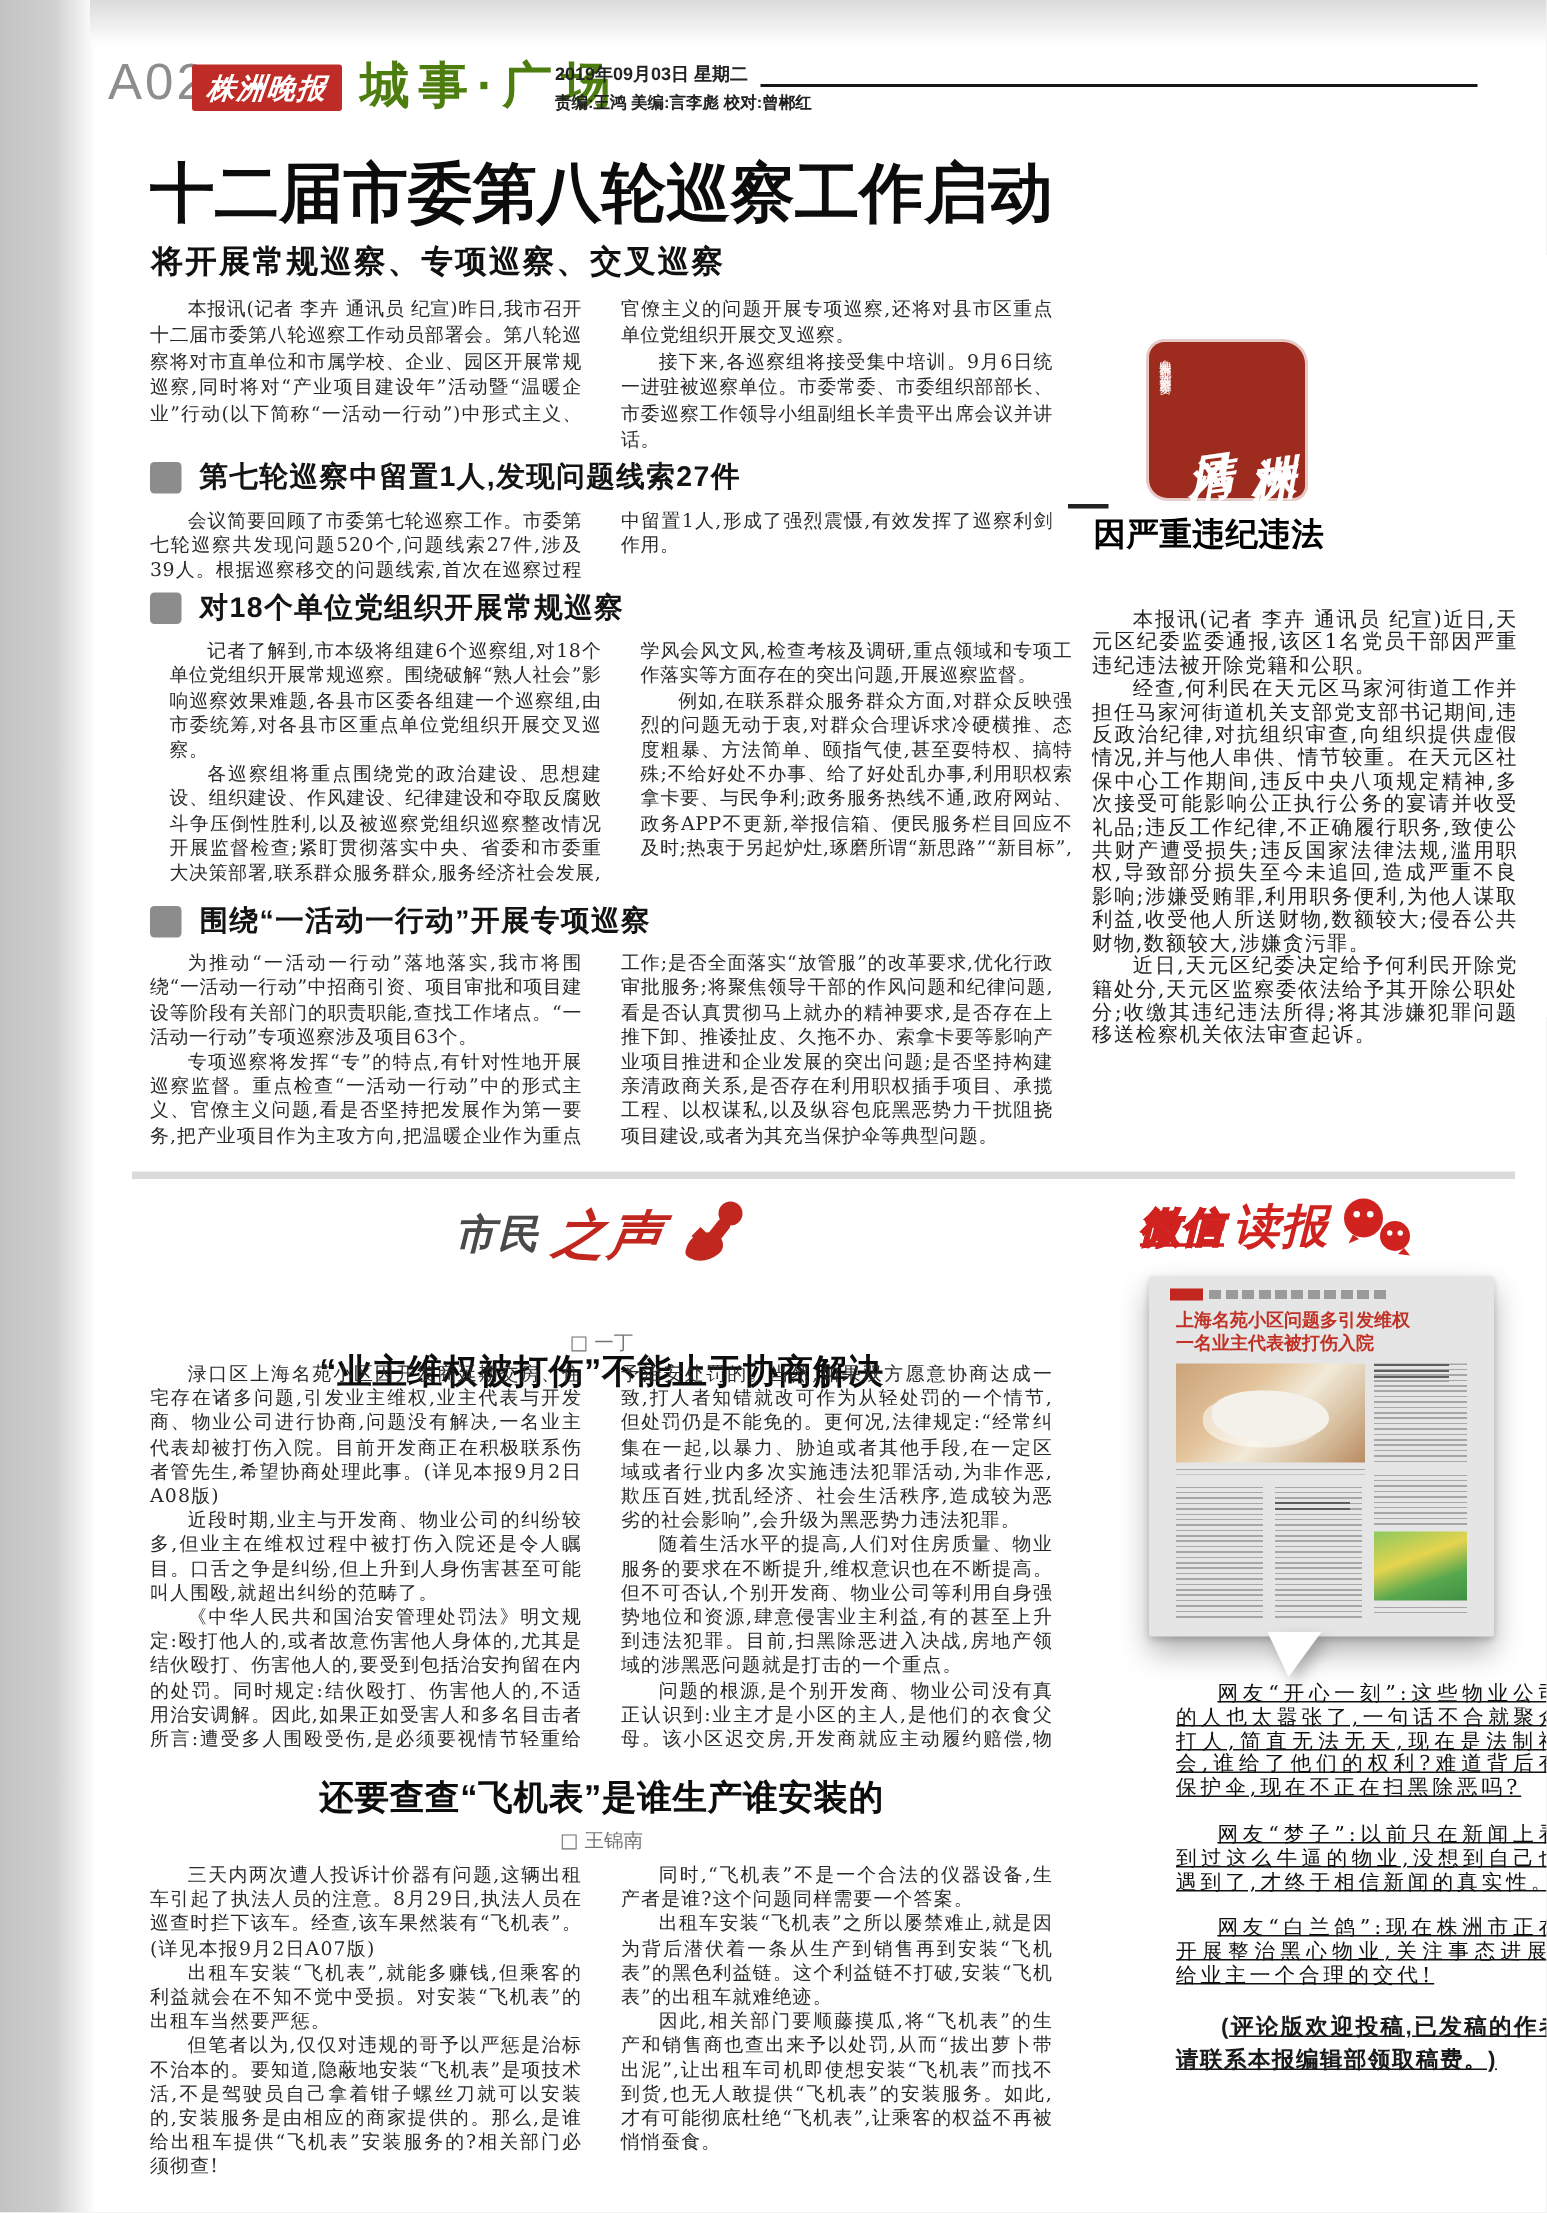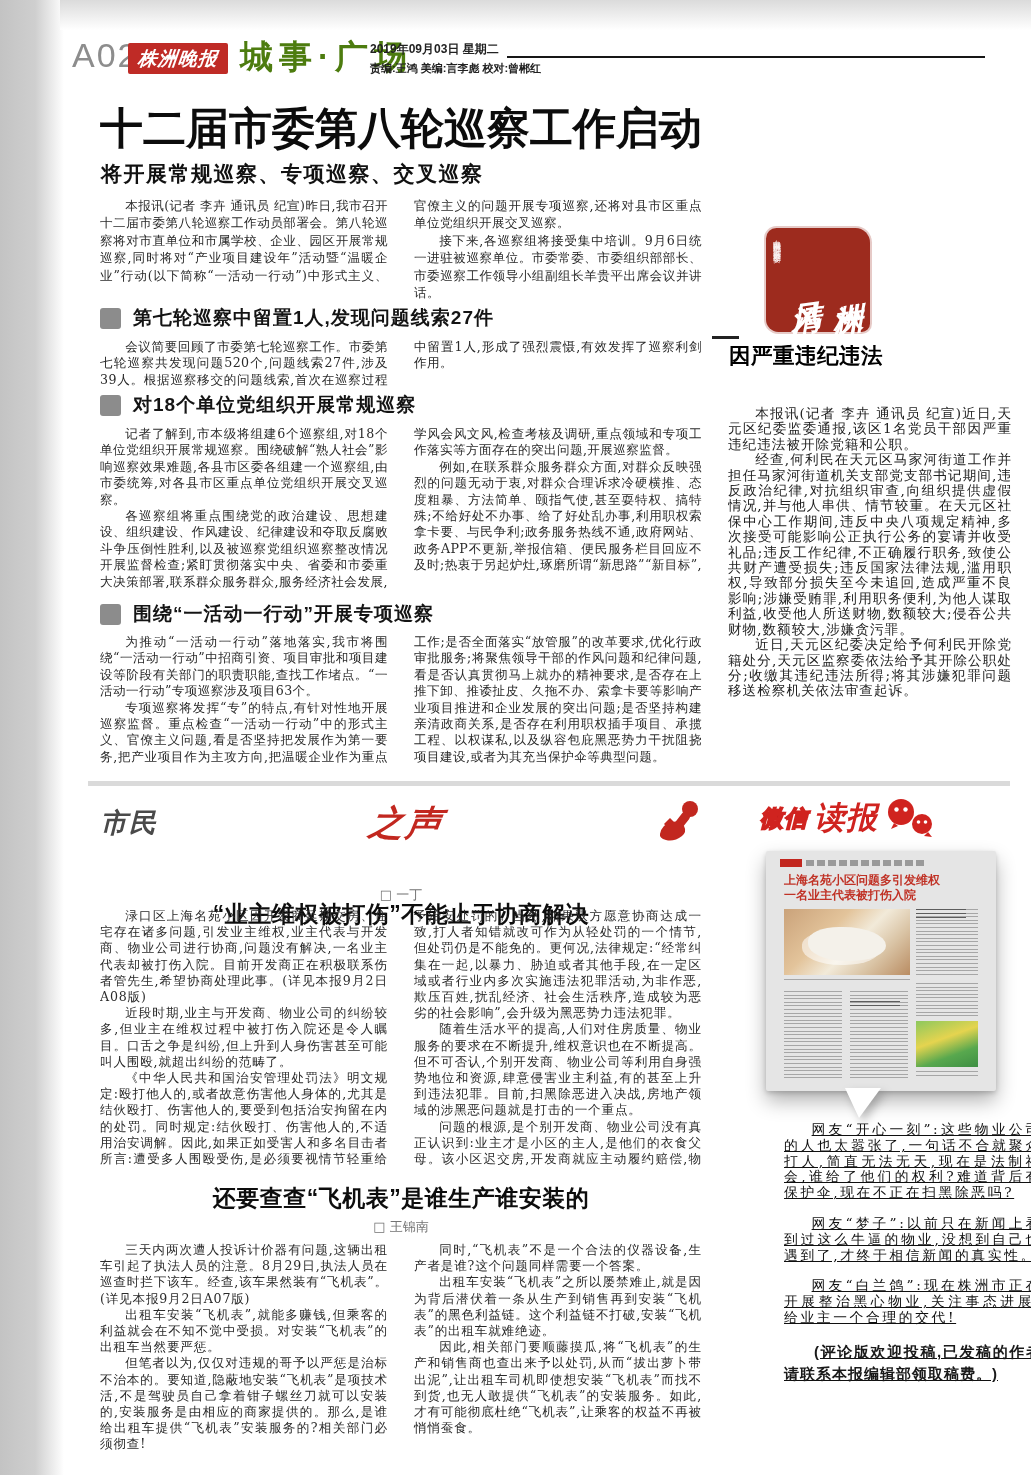--- a/index.html
+++ b/index.html
@@ -30,56 +30,56 @@
       font-size:21px;font-weight:bold;color:#111;letter-spacing:1.5px;}
   .cols{column-count:2;column-gap:26px;text-align:justify;overflow:hidden;}
   .cols p,.onecol p{margin:0;text-indent:2em;}
   .body-sm{font-size:12.6px;line-height:16.4px;letter-spacing:.4px;color:#2a2a2a;}
   .intro{position:absolute;left:100px;top:197px;width:602px;height:106px;line-height:17.4px;}
   .sect-head{position:absolute;left:100px;display:flex;align-items:center;gap:12px;}
   .sect-ico{width:21px;height:21px;background:#8c8c8c;border-radius:3px;flex:0 0 auto;}
   .sect-head span{font-family:"Liberation Sans",sans-serif;font-size:19px;font-weight:bold;
                   color:#141414;letter-spacing:1px;}
   .s1b{position:absolute;left:100px;top:339px;width:602px;height:58px;}
-  .s2b{position:absolute;left:100px;top:426px;width:602px;height:170px;}
+  .s2b{position:absolute;left:113px;top:426px;width:602px;height:170px;}
   .s3b{position:absolute;left:100px;top:634px;width:602px;height:142px;}
   
   .dash{position:absolute;left:712px;top:336px;width:27px;height:3px;background:#222;}
   .seal{position:absolute;left:766px;top:228px;width:104px;height:104px;background:#9d2b1e;
         border-radius:10% 14% 8% 12%;box-shadow:0 0 0 2px rgba(157,43,30,.25);
         display:flex;padding:5px;box-sizing:border-box;}
   .seal .small{writing-mode:vertical-rl;font-size:8px;color:#fff;line-height:10px;
                letter-spacing:1px;opacity:.95;font-family:"Liberation Sans",sans-serif;}
   .seal .big{flex:1;display:flex;justify-content:space-around;align-items:center;}
   .seal .big i{writing-mode:vertical-rl;font-style:italic;font-weight:bold;font-size:30px;
                color:#fff;transform:rotate(-4deg) skewY(-4deg);font-family:"DejaVu Serif",serif;}
   .probe-h{position:absolute;left:729px;top:341px;width:280px;font-family:"Liberation Sans",sans-serif;
            font-size:21.5px;font-weight:bold;color:#000;line-height:30px;letter-spacing:.5px;}
   .probe-b{position:absolute;left:728px;top:406px;width:284px;height:372px;text-align:justify;
            font-size:13.6px;line-height:15.4px;letter-spacing:1px;color:#222;overflow:hidden;}
   .probe-b p{margin:0;text-indent:2em;}
   
   .divider{position:absolute;left:88px;top:781px;width:922px;height:5px;background:#dadada;}
   
   .voice-logo{position:absolute;left:100px;top:796px;width:602px;height:54px;display:flex;
-              align-items:center;justify-content:space-between;gap:19px;}
+              align-items:center;justify-content:center;gap:8px;}
   .voice-logo .t1{font-family:"Liberation Sans",sans-serif;font-size:27px;font-weight:900;
                   font-style:italic;color:#4a4a4a;letter-spacing:2px;}
   .voice-logo .t2{font-family:"DejaVu Serif",serif;font-size:35px;font-weight:900;font-style:italic;
                   color:#c2271f;letter-spacing:2px;transform:skewX(-8deg);}
   .art-h{position:absolute;left:100px;width:602px;text-align:center;
          font-family:"Liberation Sans",sans-serif;font-size:23px;font-weight:bold;color:#0d0d0d;
          letter-spacing:.5px;}
   .byline{position:absolute;left:100px;width:602px;text-align:center;font-size:13px;color:#737373;}
   .v1{position:absolute;left:100px;top:908px;width:602px;height:260px;line-height:16.2px;letter-spacing:.8px;}
   .v2{position:absolute;left:100px;top:1242px;width:602px;height:226px;line-height:16.2px;letter-spacing:.8px;}
   
   .wx-logo{position:absolute;left:760px;top:797px;display:flex;align-items:center;gap:6px;}
-  .wx-logo .t1{font-family:"Liberation Sans",sans-serif;font-size:23px;font-weight:900;font-style:italic;
-               color:#b91c1c;-webkit-text-stroke:1.4px #d0231f;text-shadow:0 0 1px #d0231f;letter-spacing:1px;}
+  .wx-logo .t1{font-family:"Liberation Sans",sans-serif;font-size:27px;font-weight:900;font-style:italic;
+               color:#b91c1c;-webkit-text-stroke:1.4px #d0231f;text-shadow:0 0 1px #d0231f;letter-spacing:1px;text-decoration:underline;}
   .wx-logo .t2{font-family:"Liberation Sans",sans-serif;font-size:31px;font-weight:900;font-style:italic;
                color:#d0231f;letter-spacing:1px;}
   .wx-card{position:absolute;left:766px;top:851px;width:230px;height:240px;background:#e5e5e5;
            box-shadow:0 10px 20px rgba(0,0,0,.30),0 2px 5px rgba(0,0,0,.18);border-radius:2px;}
   .wx-tail{position:absolute;left:845px;top:1088px;width:0;height:0;
            border-left:14px solid transparent;border-right:22px solid transparent;
            border-top:30px solid #fff;filter:drop-shadow(4px 5px 5px rgba(0,0,0,.25));}
   .card-mast{position:absolute;left:14px;top:8px;display:flex;gap:4px;align-items:center;}
   .card-mast .rb{width:22px;height:8px;background:#c2271f;}
   .card-mast .gb{width:120px;height:6px;background:repeating-linear-gradient(90deg,#9a9a9a 0 8px,transparent 8px 11px);}

